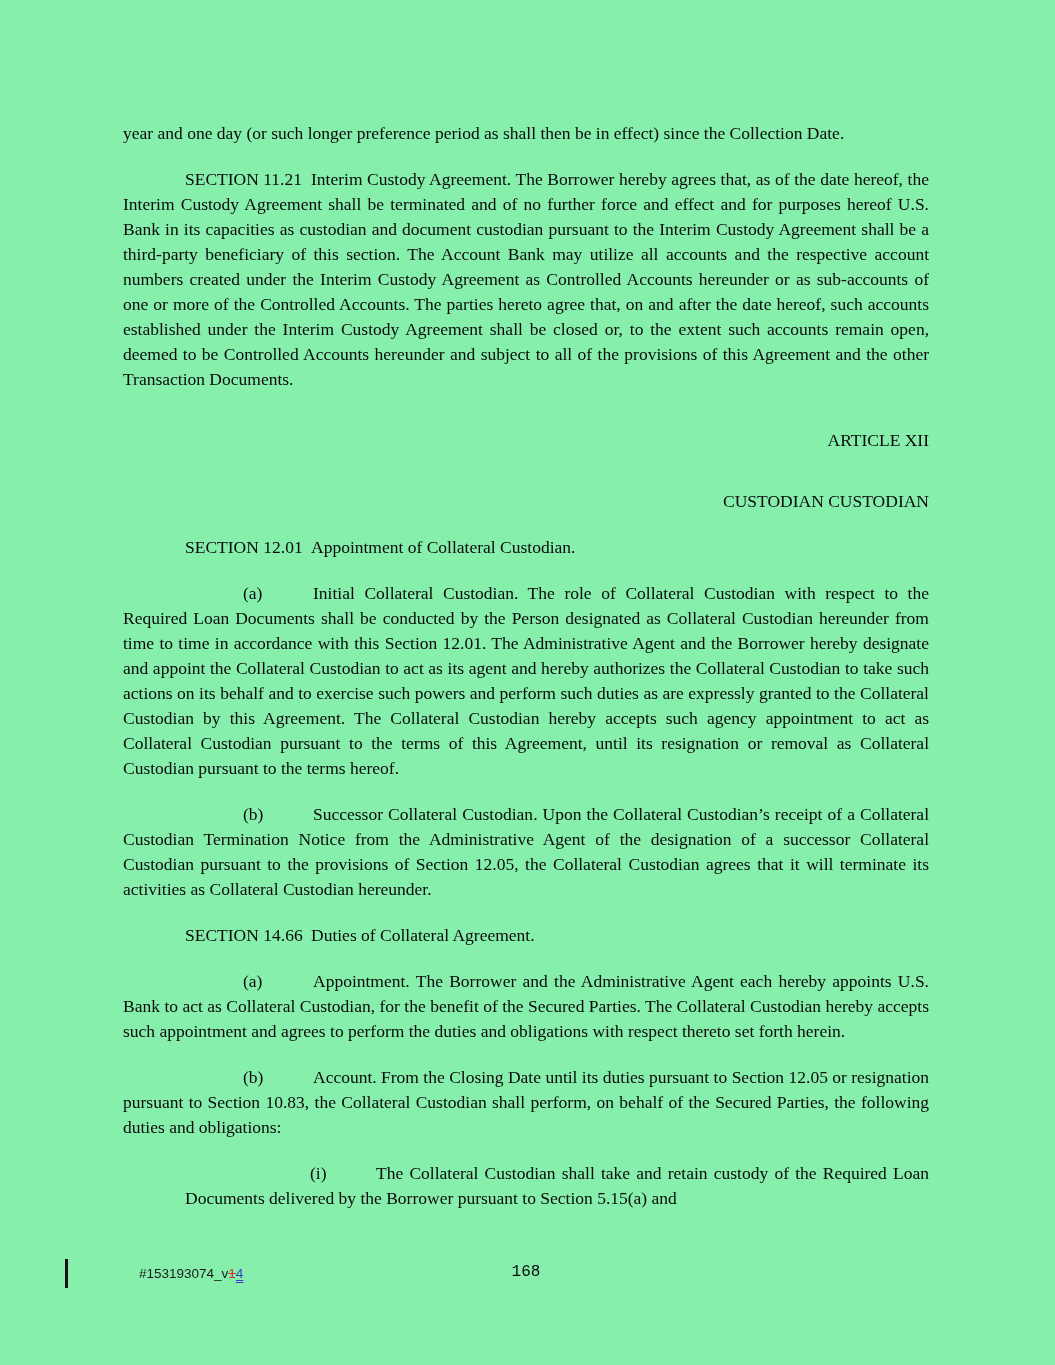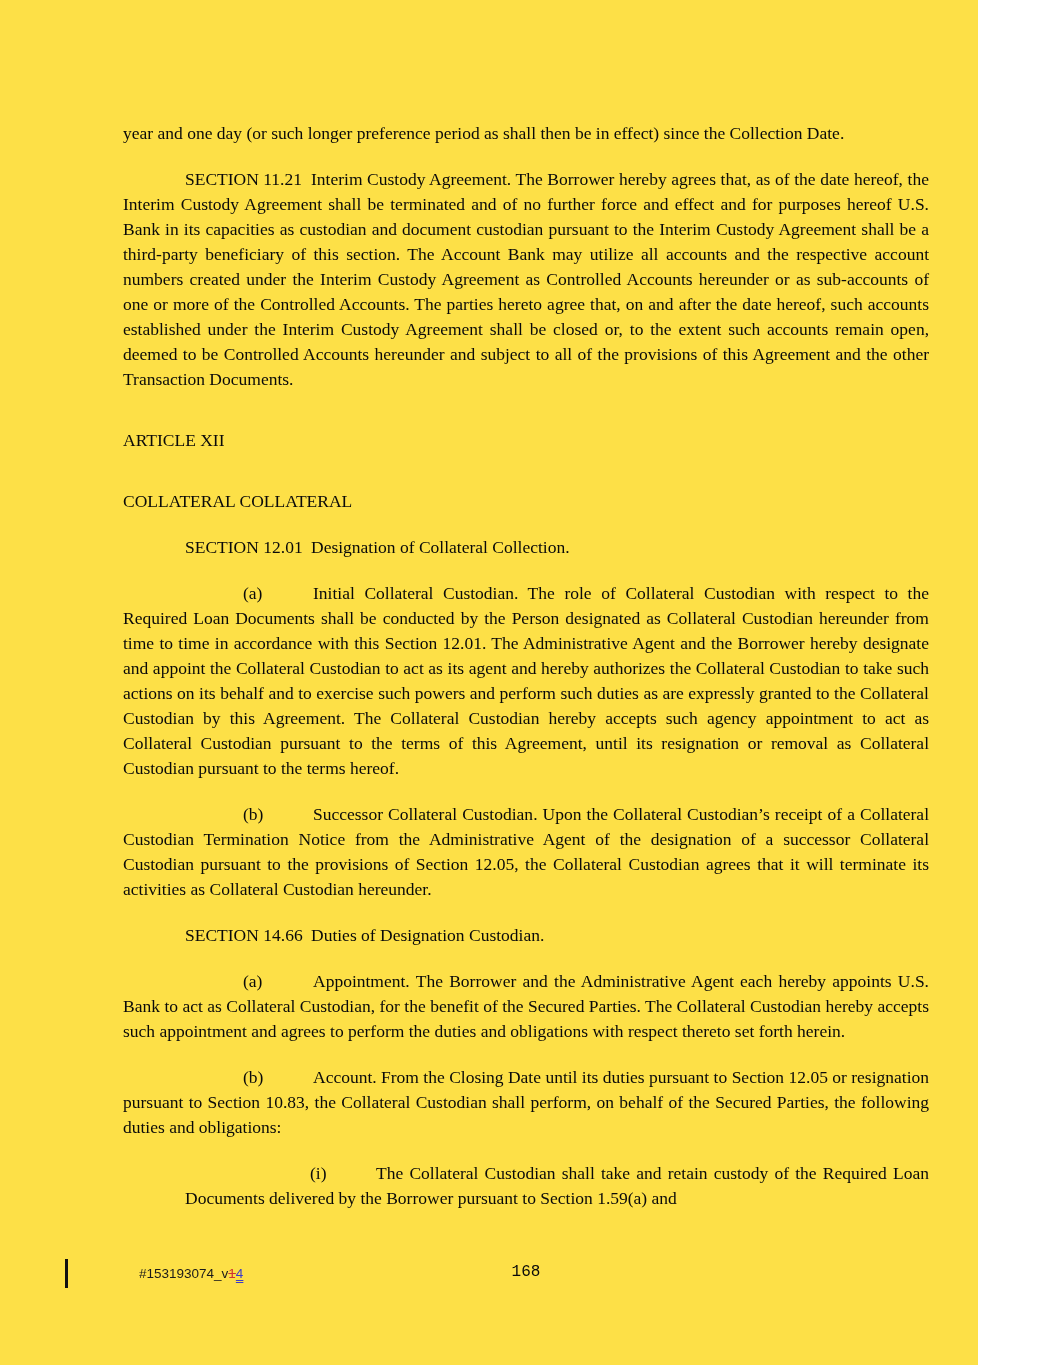--- a/index.html
+++ b/index.html
@@ -1,38 +1,38 @@
 <!DOCTYPE html>
 <html><head>
 <meta charset="utf-8">
 <style>
   * { margin: 0; padding: 0; box-sizing: border-box; }
   html, body { background: #fff; }
   .page {
     position: relative;
-    width: 978px;
+    width: 1055px;
     height: 1365px;
-    background: #fde047;
+    background: #86efac;
     font-family: "Liberation Serif", serif;
     font-size: 17.5px;
     color: #0a0a0a;
     overflow: hidden;
   }
   .content {
     position: absolute;
     left: 123px;
     top: 121px;
     width: 806px;
   }
   .content p {
     text-align: justify;
     line-height: 25px;
     margin: 0 0 21px 0;
   }
-  p.center { text-align: left; margin-top: 36px; }
+  p.center { text-align: right; margin-top: 36px; }
   p.indent2 { text-indent: 120px; }
   p.sub { margin-left: 62px; text-indent: 125px; }
   .sec-label { display: inline-block; width: 188px; text-indent: 62px; }
   .sub-label { display: inline-block; width: 70px; text-indent: 0; }
   .item-label { display: inline-block; width: 66px; text-indent: 0; }
   .u { text-underline-offset: 3px; }
   .footer-docid {
     position: absolute;
     left: 139px;
     top: 1266px;
@@ -73,35 +73,35 @@
 
 <div class="page">
   <div class="content">
 
     <p>year and one day (or such longer preference period as shall then be in effect) since the Collection Date.</p>
 
     <p><span class="sec-label">SECTION 11.21</span><span class="u">Interim Custody Agreement</span><span>.  The Borrower hereby agrees that, as of the date hereof, the Interim Custody Agreement shall be terminated and of no further force and effect and for purposes hereof U.S. Bank in its capacities as custodian and document custodian pursuant to the Interim Custody Agreement shall be a third-party beneficiary of this section.  The Account Bank may utilize all accounts and the respective account numbers created under the Interim Custody Agreement as Controlled Accounts hereunder or as sub-accounts of one or more of the Controlled Accounts.  The parties hereto agree that, on and after the date hereof, such accounts established under the Interim Custody Agreement shall be closed or, to the extent such accounts remain open, deemed to be Controlled Accounts hereunder and subject to all of the provisions of this Agreement and the other Transaction Documents.</span></p>
 
     <p class="center">ARTICLE XII</p>
 
-    <p class="center">COLLATERAL COLLATERAL</p>
+    <p class="center">CUSTODIAN CUSTODIAN</p>
 
-    <p><span class="sec-label">SECTION 12.01</span><span class="u">Designation of Collateral Collection</span><span>.</span></p>
+    <p><span class="sec-label">SECTION 12.01</span><span class="u">Appointment of Collateral Custodian</span><span>.</span></p>
 
     <p class="indent2"><span class="sub-label">(a)</span><span class="u">Initial Collateral Custodian</span><span>.  The role of Collateral Custodian with respect to the Required Loan Documents shall be conducted by the Person designated as Collateral Custodian hereunder from time to time in accordance with this </span><span class="u">Section 12.01</span><span>.  The Administrative Agent and the Borrower hereby designate and appoint the Collateral Custodian to act as its agent and hereby authorizes the Collateral Custodian to take such actions on its behalf and to exercise such powers and perform such duties as are expressly granted to the Collateral Custodian by this Agreement.  The Collateral Custodian hereby accepts such agency appointment to act as Collateral Custodian pursuant to the terms of this Agreement, until its resignation or removal as Collateral Custodian pursuant to the terms hereof.</span></p>
 
     <p class="indent2"><span class="sub-label">(b)</span><span class="u">Successor Collateral Custodian</span><span>.  Upon the Collateral Custodian’s receipt of a Collateral Custodian Termination Notice from the Administrative Agent of the designation of a successor Collateral Custodian pursuant to the provisions of </span><span class="u">Section 12.05</span><span>, the Collateral Custodian agrees that it will terminate its activities as Collateral Custodian hereunder.</span></p>
 
-    <p><span class="sec-label">SECTION 14.66</span><span class="u">Duties of Designation Custodian</span><span>.</span></p>
+    <p><span class="sec-label">SECTION 14.66</span><span class="u">Duties of Collateral Agreement</span><span>.</span></p>
 
     <p class="indent2"><span class="sub-label">(a)</span><span class="u">Appointment</span><span>.  The Borrower and the Administrative Agent each hereby appoints U.S. Bank to act as Collateral Custodian, for the benefit of the Secured Parties.  The Collateral Custodian hereby accepts such appointment and agrees to perform the duties and obligations with respect thereto set forth herein.</span></p>
 
     <p class="indent2"><span class="sub-label">(b)</span><span class="u">Account</span><span>.  From the Closing Date until its duties pursuant to </span><span class="u">Section 12.05</span><span> or resignation pursuant to </span><span class="u">Section 10.83</span><span>, the Collateral Custodian shall perform, on behalf of the Secured Parties, the following duties and obligations:</span></p>
 
-    <p class="sub"><span class="item-label">(i)</span><span>The Collateral Custodian shall take and retain custody of the Required Loan Documents delivered by the Borrower pursuant to </span><span class="u">Section 1.59(a)</span><span> and</span></p>
+    <p class="sub"><span class="item-label">(i)</span><span>The Collateral Custodian shall take and retain custody of the Required Loan Documents delivered by the Borrower pursuant to </span><span class="u">Section 5.15(a)</span><span> and</span></p>
 
   </div>
 
   <div class="change-bar"></div>
 
   <div class="footer-docid"><span>#153193074_v</span><span class="del">1</span><span class="ins">4</span></div>
 
   <div class="footer-pagenum">168</div>
 </div>
 

